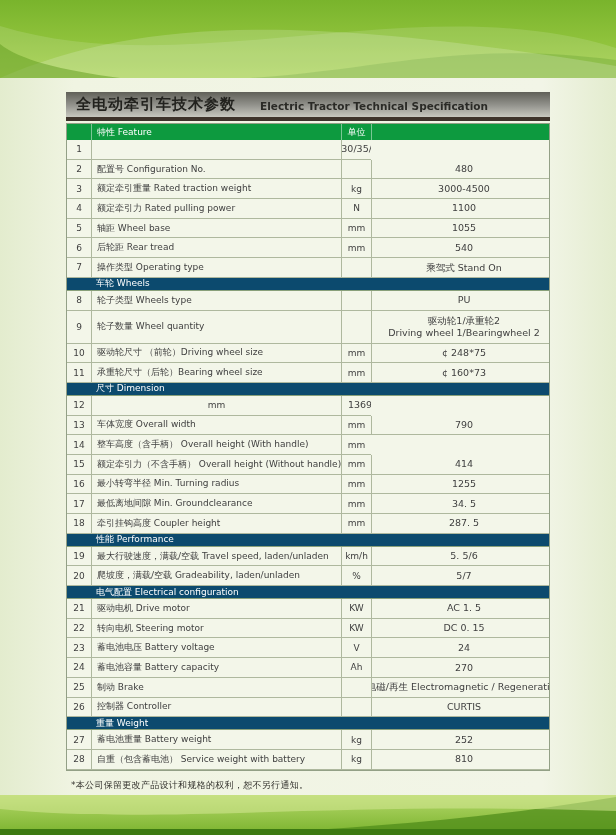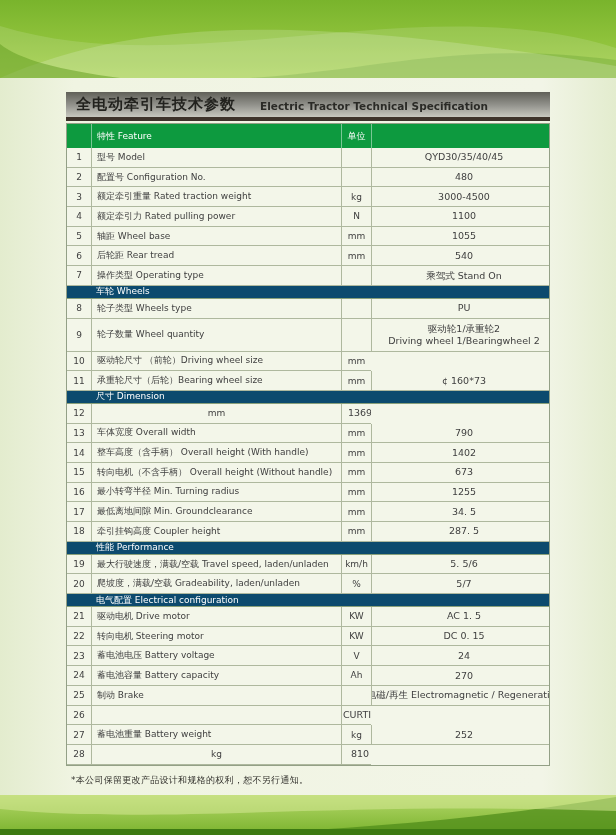--- a/index.html
+++ b/index.html
@@ -31,21 +31,21 @@
   .title-zh { font-size:15px; font-weight:bold; color:#22221e; letter-spacing:1px; }
   .title-en { font-size:10.5px; font-weight:bold; color:#2a2a26; padding-top:3px;margin-left:16px; }
 
   .spec-table {
     margin:2px 0 0 66px; width:484px;
     border:1px solid #93a086; background:#f3f6e9;
     font-size:9px; color:#404040;
   }
   .t-grid { display:grid; grid-template-columns:24px 250px 30px 1fr; }
   .t-head {
-    height:24px; background:#0d9a3f; color:#fff;
+    height:16px; background:#0d9a3f; color:#fff;
   }
   .t-head .cell { border-bottom:none; }
   .t-row { height:19.7px; }
   .t-row.tall { height:33px; }
   .cell {
     display:flex; align-items:center; justify-content:center;
     border-bottom:1px solid #aeb89e; overflow:hidden; white-space:nowrap;
   }
   .c-feature,.c-unit,.c-value { border-left:1px solid #aeb89e; }
   .t-head .c-feature,.t-head .c-unit,.t-head .c-value { border-left:1px solid rgba(255,255,255,.45); }
@@ -91,21 +91,20 @@
     <div class="spec-table">
       <div class="t-head t-grid">
         <div class="cell c-no"></div>
         <div class="cell c-feature">特性 Feature</div>
         <div class="cell c-unit">单位</div>
         <div class="cell c-value"></div>
       </div>
       <div id="table-body">
           <div class="t-row t-grid">
             <div class="cell c-no">1</div>
-            <div class="cell c-feature">型号 Model</div>
             <div class="cell c-unit"></div>
             <div class="cell c-value">
               <div class="v-line">QYD30/35/40/45</div>
             </div>
           </div>
           <div class="t-row t-grid">
             <div class="cell c-no">2</div>
             <div class="cell c-feature">配置号 Configuration No.</div>
             <div class="cell c-unit"></div>
             <div class="cell c-value">
@@ -169,20 +168,23 @@
             <div class="cell c-unit"></div>
             <div class="cell c-value">
               <div class="v-line">驱动轮1/承重轮2</div>
               <div class="v-line">Driving wheel 1/Bearingwheel 2</div>
             </div>
           </div>
           <div class="t-row t-grid">
             <div class="cell c-no">10</div>
             <div class="cell c-feature">驱动轮尺寸 （前轮）Driving wheel size</div>
             <div class="cell c-unit">mm</div>
+            <div class="cell c-value">
+              <div class="v-line">¢ 248*75</div>
+            </div>
           </div>
           <div class="t-row t-grid">
             <div class="cell c-no">11</div>
             <div class="cell c-feature">承重轮尺寸（后轮）Bearing wheel size</div>
             <div class="cell c-unit">mm</div>
             <div class="cell c-value">
               <div class="v-line">¢ 160*73</div>
             </div>
           </div>
           <div class="t-section">
@@ -200,30 +202,27 @@
             <div class="cell c-feature">车体宽度 Overall width</div>
             <div class="cell c-unit">mm</div>
             <div class="cell c-value">
               <div class="v-line">790</div>
             </div>
           </div>
           <div class="t-row t-grid">
             <div class="cell c-no">14</div>
             <div class="cell c-feature">整车高度（含手柄） Overall height (With handle)</div>
             <div class="cell c-unit">mm</div>
-            <div class="cell c-value">
-              <div class="v-line">1402</div>
-            </div>
           </div>
           <div class="t-row t-grid">
             <div class="cell c-no">15</div>
-            <div class="cell c-feature">转向电机（不含手柄） Overall height (Without handle)</div>
-            <div class="cell c-unit">mm</div>
-            <div class="cell c-value">
-              <div class="v-line">673</div>
+            <div class="cell c-feature">额定牵引力（不含手柄） Overall height (Without handle)</div>
+            <div class="cell c-unit">mm</div>
+            <div class="cell c-value">
+              <div class="v-line">414</div>
             </div>
           </div>
           <div class="t-row t-grid">
             <div class="cell c-no">16</div>
             <div class="cell c-feature">最小转弯半径 Min. Turning radius</div>
             <div class="cell c-unit">mm</div>
             <div class="cell c-value">
               <div class="v-line">1255</div>
             </div>
           </div>
@@ -300,35 +299,40 @@
           <div class="t-row t-grid">
             <div class="cell c-no">25</div>
             <div class="cell c-feature">制动 Brake</div>
             <div class="cell c-unit"></div>
             <div class="cell c-value">
               <div class="v-line">电磁/再生 Electromagnetic / Regenerative</div>
             </div>
           </div>
           <div class="t-row t-grid">
             <div class="cell c-no">26</div>
+            <div class="cell c-feature">控制器 Controller</div>
             <div class="cell c-unit"></div>
             <div class="cell c-value">
               <div class="v-line">CURTIS</div>
             </div>
+          </div>
+          <div class="t-section">
+            <div class="section-label">重量 Weight</div>
           </div>
           <div class="t-row t-grid">
             <div class="cell c-no">27</div>
             <div class="cell c-feature">蓄电池重量 Battery weight</div>
             <div class="cell c-unit">kg</div>
             <div class="cell c-value">
               <div class="v-line">252</div>
             </div>
           </div>
           <div class="t-row t-grid">
             <div class="cell c-no">28</div>
+            <div class="cell c-feature">自重（包含蓄电池） Service weight with battery</div>
             <div class="cell c-unit">kg</div>
             <div class="cell c-value">
               <div class="v-line">810</div>
             </div>
           </div>
         </div>
     </div>
 
     <div class="footnote">*本公司保留更改产品设计和规格的权利，恕不另行通知。</div>
   </div>

